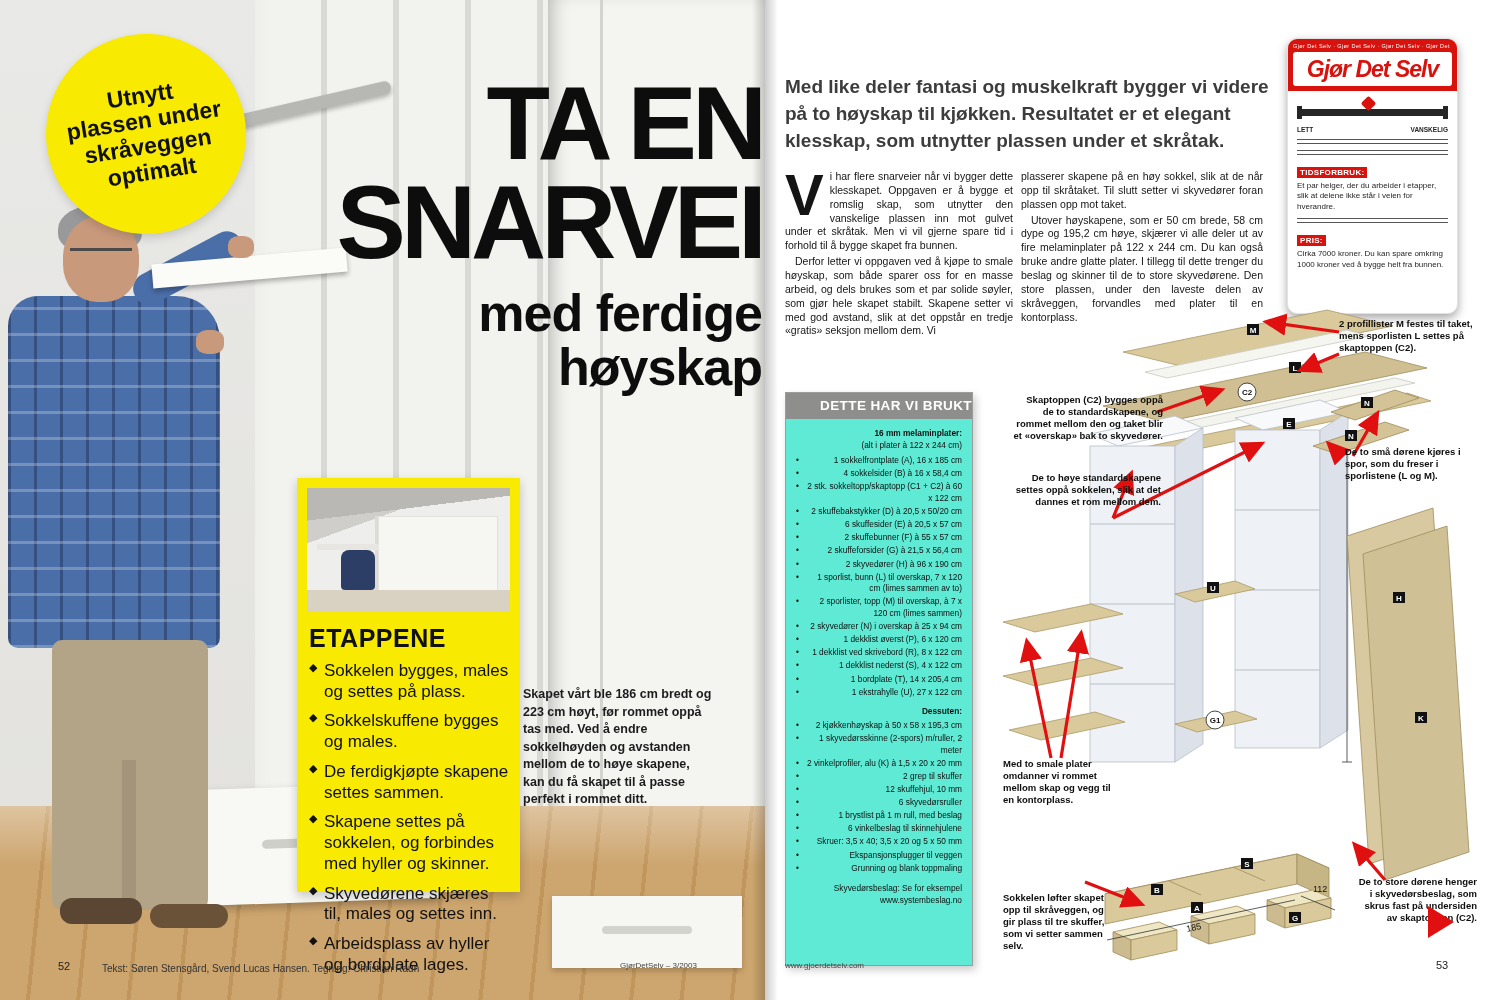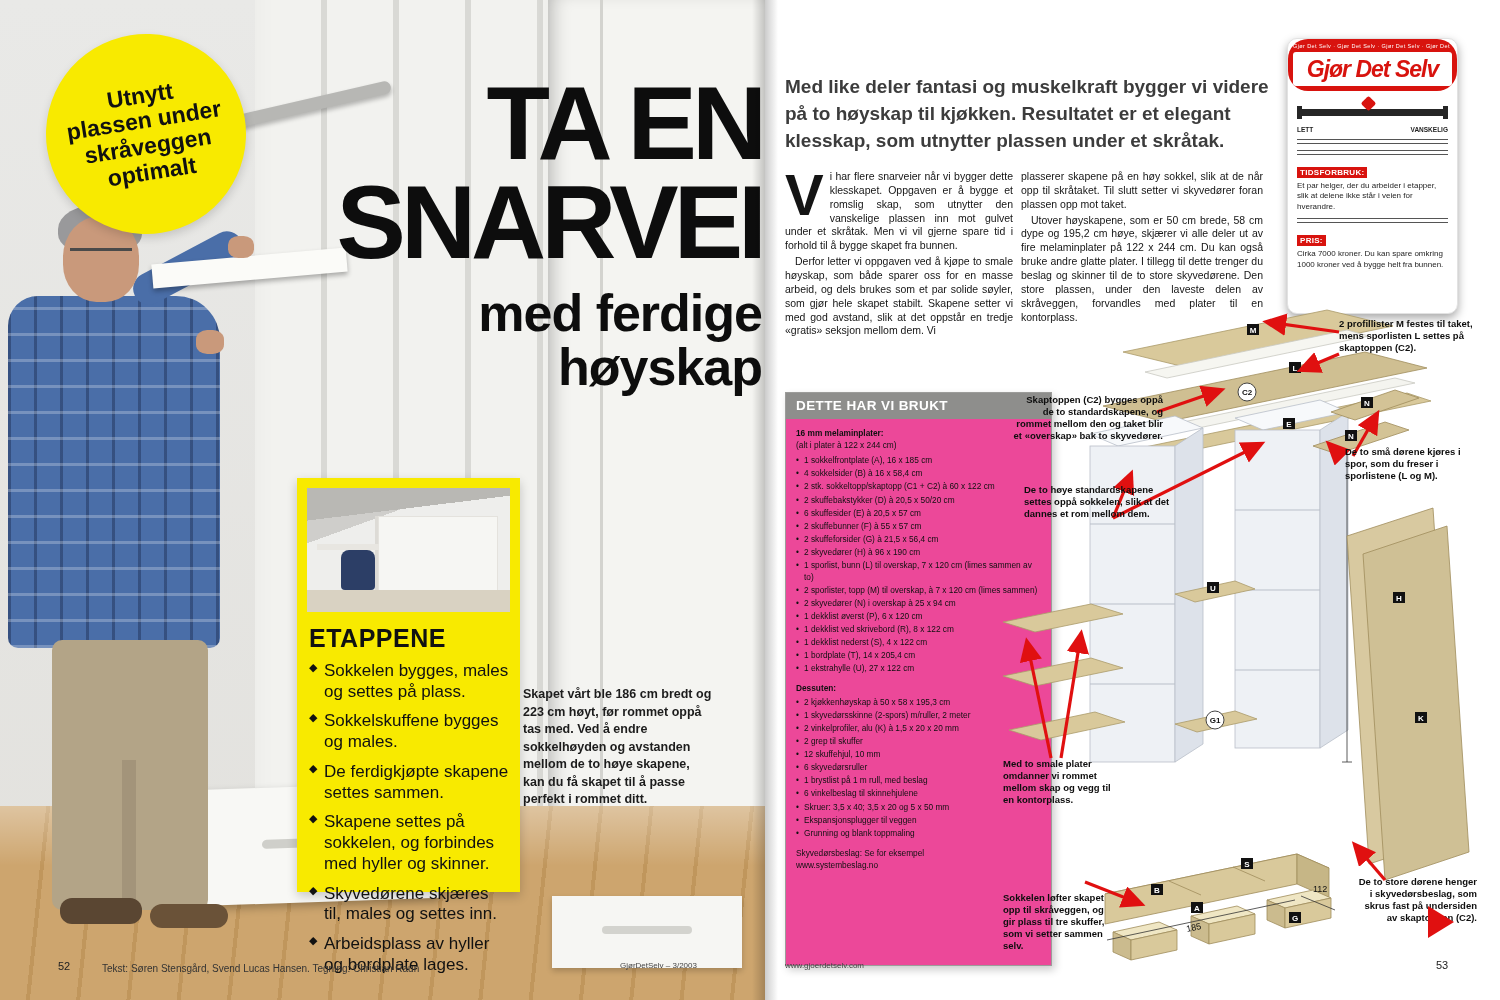--- a/index.html
+++ b/index.html
@@ -81,36 +81,36 @@
   .intro{position:absolute;left:20px;top:74px;width:490px;font-weight:700;font-size:19px;
          line-height:1.42;color:#3c3c3c;}
   .bodycol{position:absolute;top:170px;font-size:10.5px;line-height:1.32;text-align:justify;
            color:#141414;height:224px;overflow:hidden;}
   .col1{left:20px;width:228px;}
   .col2{left:256px;width:242px;}
   .dropcap{float:left;font-weight:700;font-size:58px;line-height:.8;padding:2px 6px 0 0;}
   .bodycol p{margin:0 0 0 0;}
   .bodycol p + p{text-indent:10px;margin-top:2px;}
   
-  .materials{position:absolute;left:20px;top:392px;width:267px;height:574px;border:1px solid #9c9c9a;
-             background:#ec4899;box-shadow:3px 4px 8px rgba(0,0,0,.2);box-sizing:border-box;}
+  .materials{position:absolute;left:20px;top:392px;width:188px;height:574px;border:1px solid #9c9c9a;
+             background:#5eead4;box-shadow:3px 4px 8px rgba(0,0,0,.2);box-sizing:border-box;text-align:right;}
   .materials-h{height:26px;line-height:26px;background:#8e8e8c;color:#fff;font-weight:700;
                font-size:13.5px;padding-left:10px;letter-spacing:.4px;}
   .materials-body{padding:9px 10px;font-size:8.3px;line-height:1.4;color:#101010;}
   .mat-intro1{font-weight:700;}
   .mat-intro2{margin-bottom:4px;}
   .mat-list{list-style:none;margin:2px 0 0;padding:0;}
   .mat-list li{position:relative;padding-left:8px;margin-bottom:1.5px;}
   .mat-list li::before{content:"•";position:absolute;left:0;top:0;}
   .mat-sub{font-weight:700;margin:8px 0 2px;}
   .mat-note{margin-top:9px;}
   
   .infobox{position:absolute;left:522px;top:38px;width:171px;height:276px;background:#fff;
            border-radius:10px;box-shadow:0 4px 10px rgba(0,0,0,.35);overflow:hidden;border:1px solid #e2e2e2;box-sizing:border-box;}
-  .ib-redtop{background:#d8130e;padding:4px 5px 5px;border-radius:20px;}
+  .ib-redtop{background:#d8130e;padding:4px 5px 5px;}
   .ib-banner{color:#fff;font-size:5.5px;letter-spacing:.4px;white-space:nowrap;overflow:hidden;text-align:center;}
   .ib-logobox{background:#fff;margin-top:3px;border-radius:3px;height:34px;display:flex;
               align-items:center;justify-content:center;}
   .ib-logo{color:#d8130e;font-weight:700;font-style:italic;font-size:23px;letter-spacing:-1px;}
   .ib-body{padding:6px 9px 0;}
   .ib-meter{position:relative;height:28px;}
   .ib-bar{position:absolute;left:2px;right:2px;top:12px;height:7px;background:#262626;}
   .ib-bar::before,.ib-bar::after{content:"";position:absolute;top:-3px;width:5px;height:13px;background:#262626;}
   .ib-bar::before{left:-2px;} .ib-bar::after{right:-2px;}
   .ib-marker{position:absolute;left:44%;top:1px;width:11px;height:11px;background:#d8130e;
@@ -119,21 +119,21 @@
   .ib-div{height:3px;border-top:1px solid #555;border-bottom:1px solid #555;margin:6px 0;}
   .ib-chip{display:inline-block;background:#d8130e;color:#fff;font-weight:700;font-size:8px;
            padding:1px 3px;margin-bottom:3px;letter-spacing:.3px;}
   .ib-text{font-size:8px;line-height:1.3;color:#1e1e1e;}
   
   .diagram{position:absolute;left:230px;top:292px;width:480px;height:676px;}
   .anno{position:absolute;font-weight:700;font-size:9.5px;line-height:1.25;color:#0e0e0e;}
   .a1{left:574px;top:318px;width:150px;text-align:left;}
   .a2{left:248px;top:394px;width:150px;text-align:right;}
   .a3{left:580px;top:446px;width:138px;text-align:left;}
-  .a4{left:250px;top:484px;width:146px;text-align:left;margin-left:9px;}
+  .a4{left:250px;top:472px;width:146px;text-align:right;}
   .a5{left:238px;top:758px;width:112px;text-align:left;}
   .a6{left:238px;top:892px;width:112px;text-align:left;}
   .a7{left:590px;top:876px;width:122px;text-align:right;}
   .continue-tri{position:absolute;left:663px;top:906px;width:0;height:0;
                 border-left:26px solid #e01010;border-top:16px solid transparent;border-bottom:16px solid transparent;}
   
   .pagenum{position:absolute;font-weight:400;font-size:11px;color:#222;}
   .pn-left{left:58px;top:960px;}
   .credits{position:absolute;left:102px;top:963px;font-size:10px;color:#333;}
   .footer-center{position:absolute;left:620px;top:961px;font-size:8px;color:#444;}

